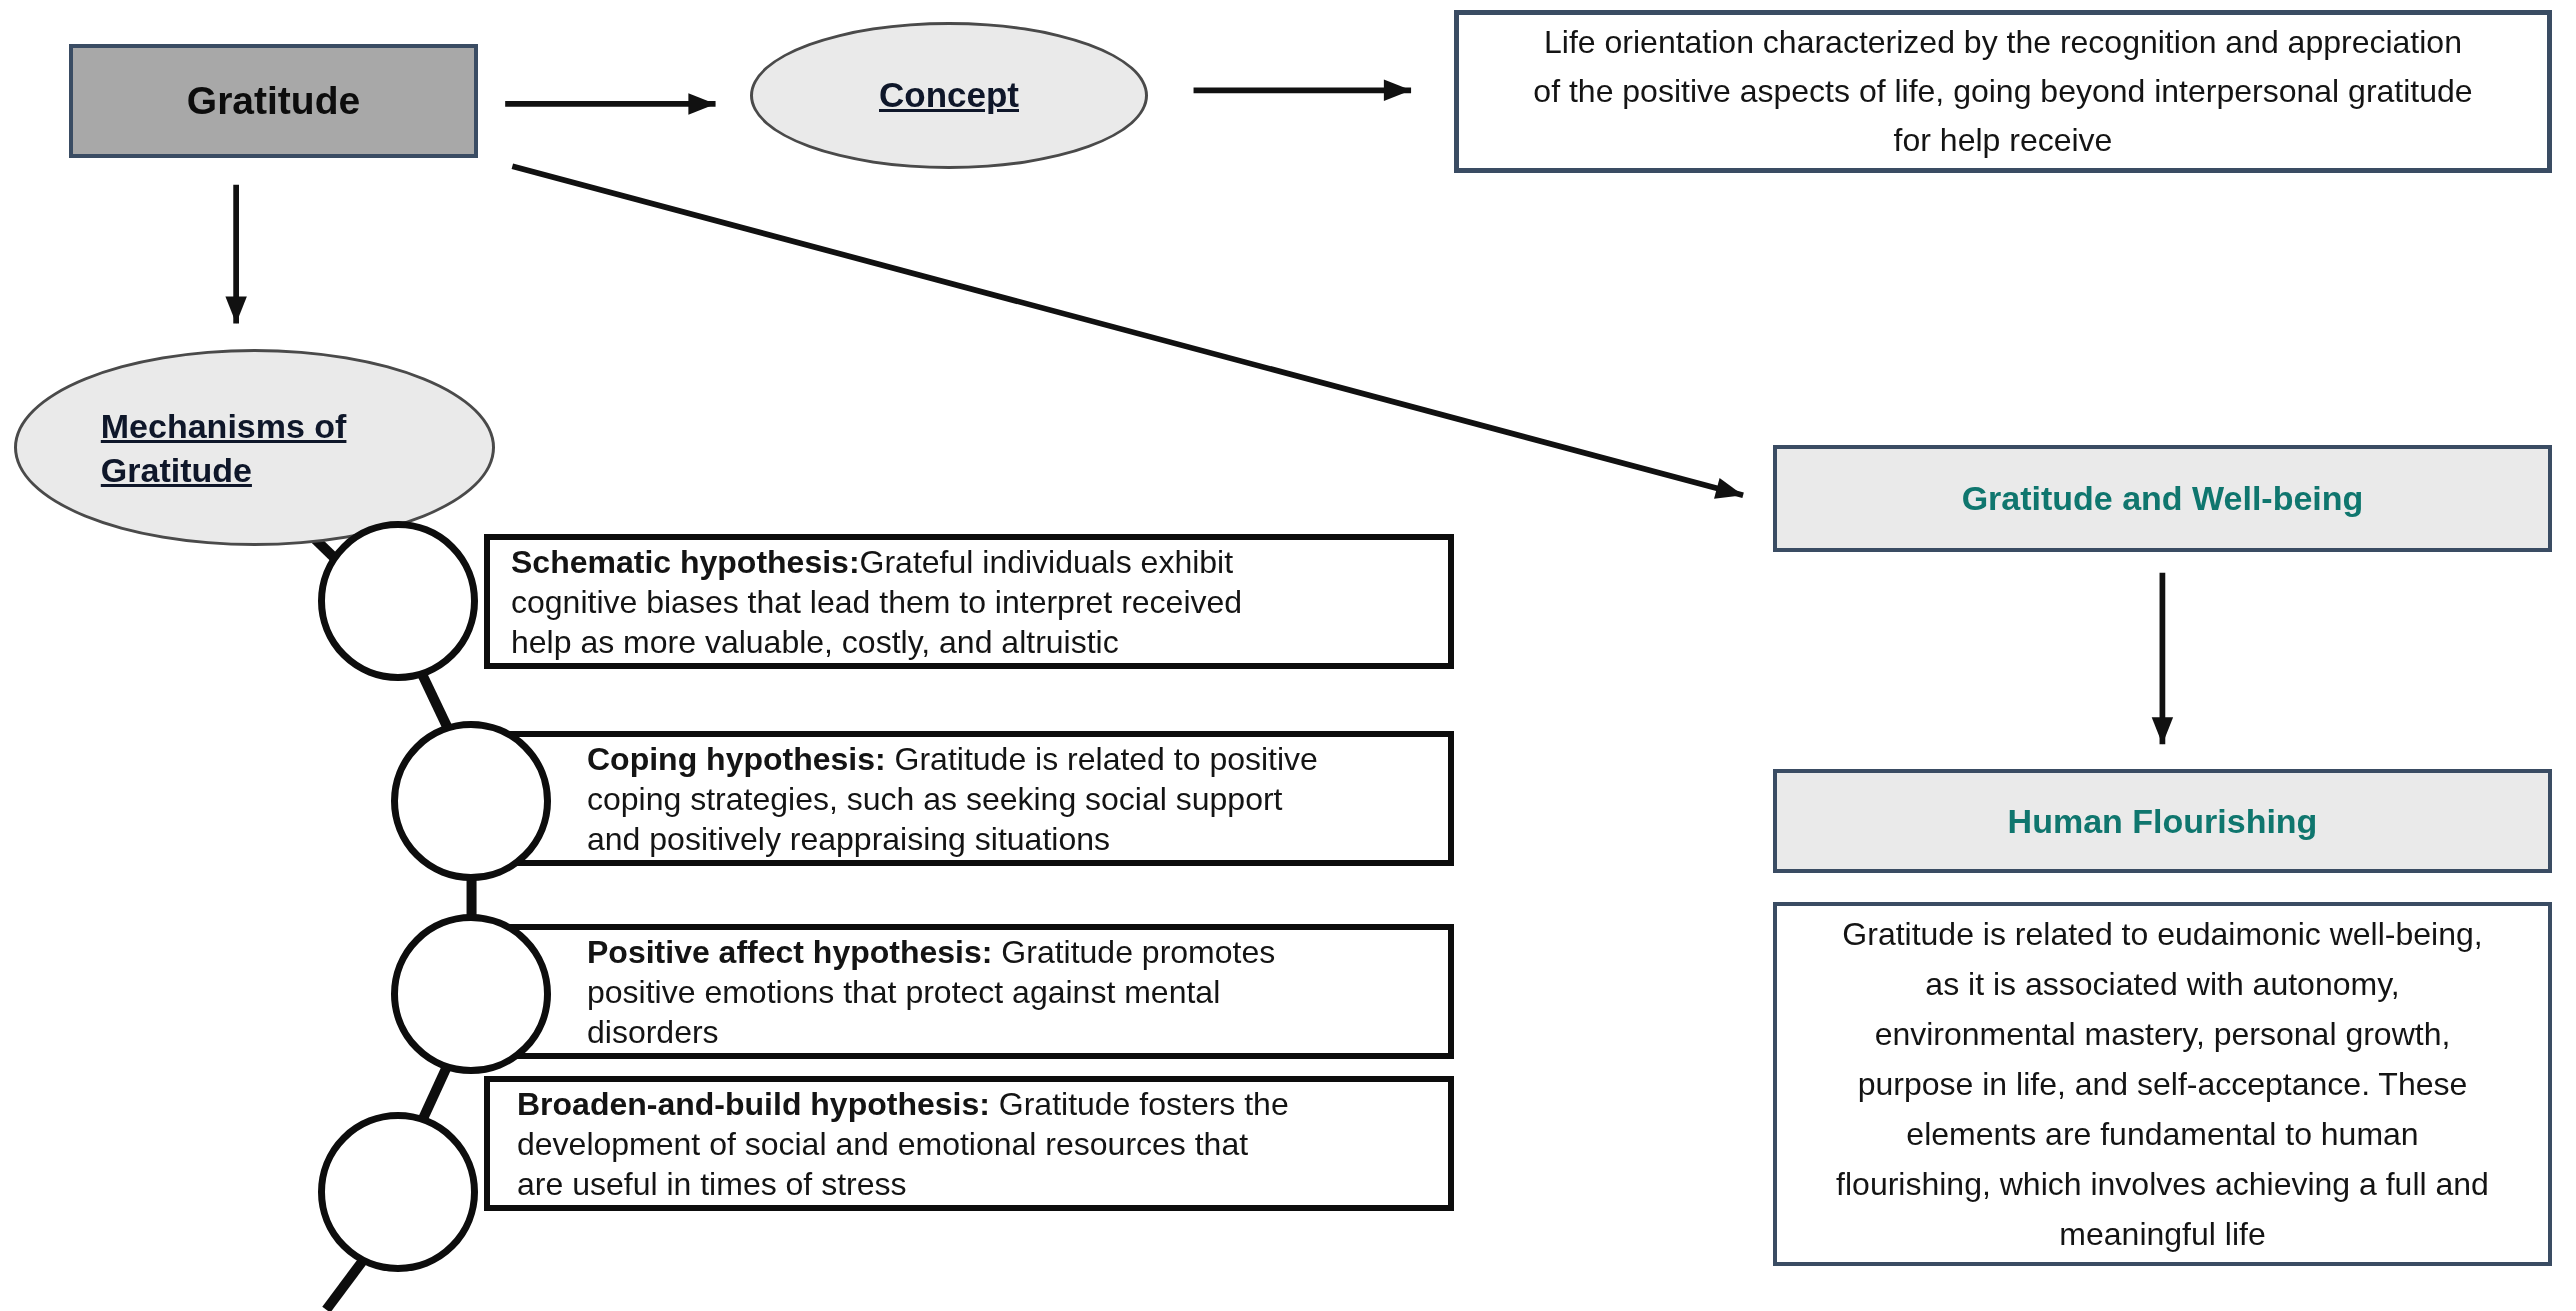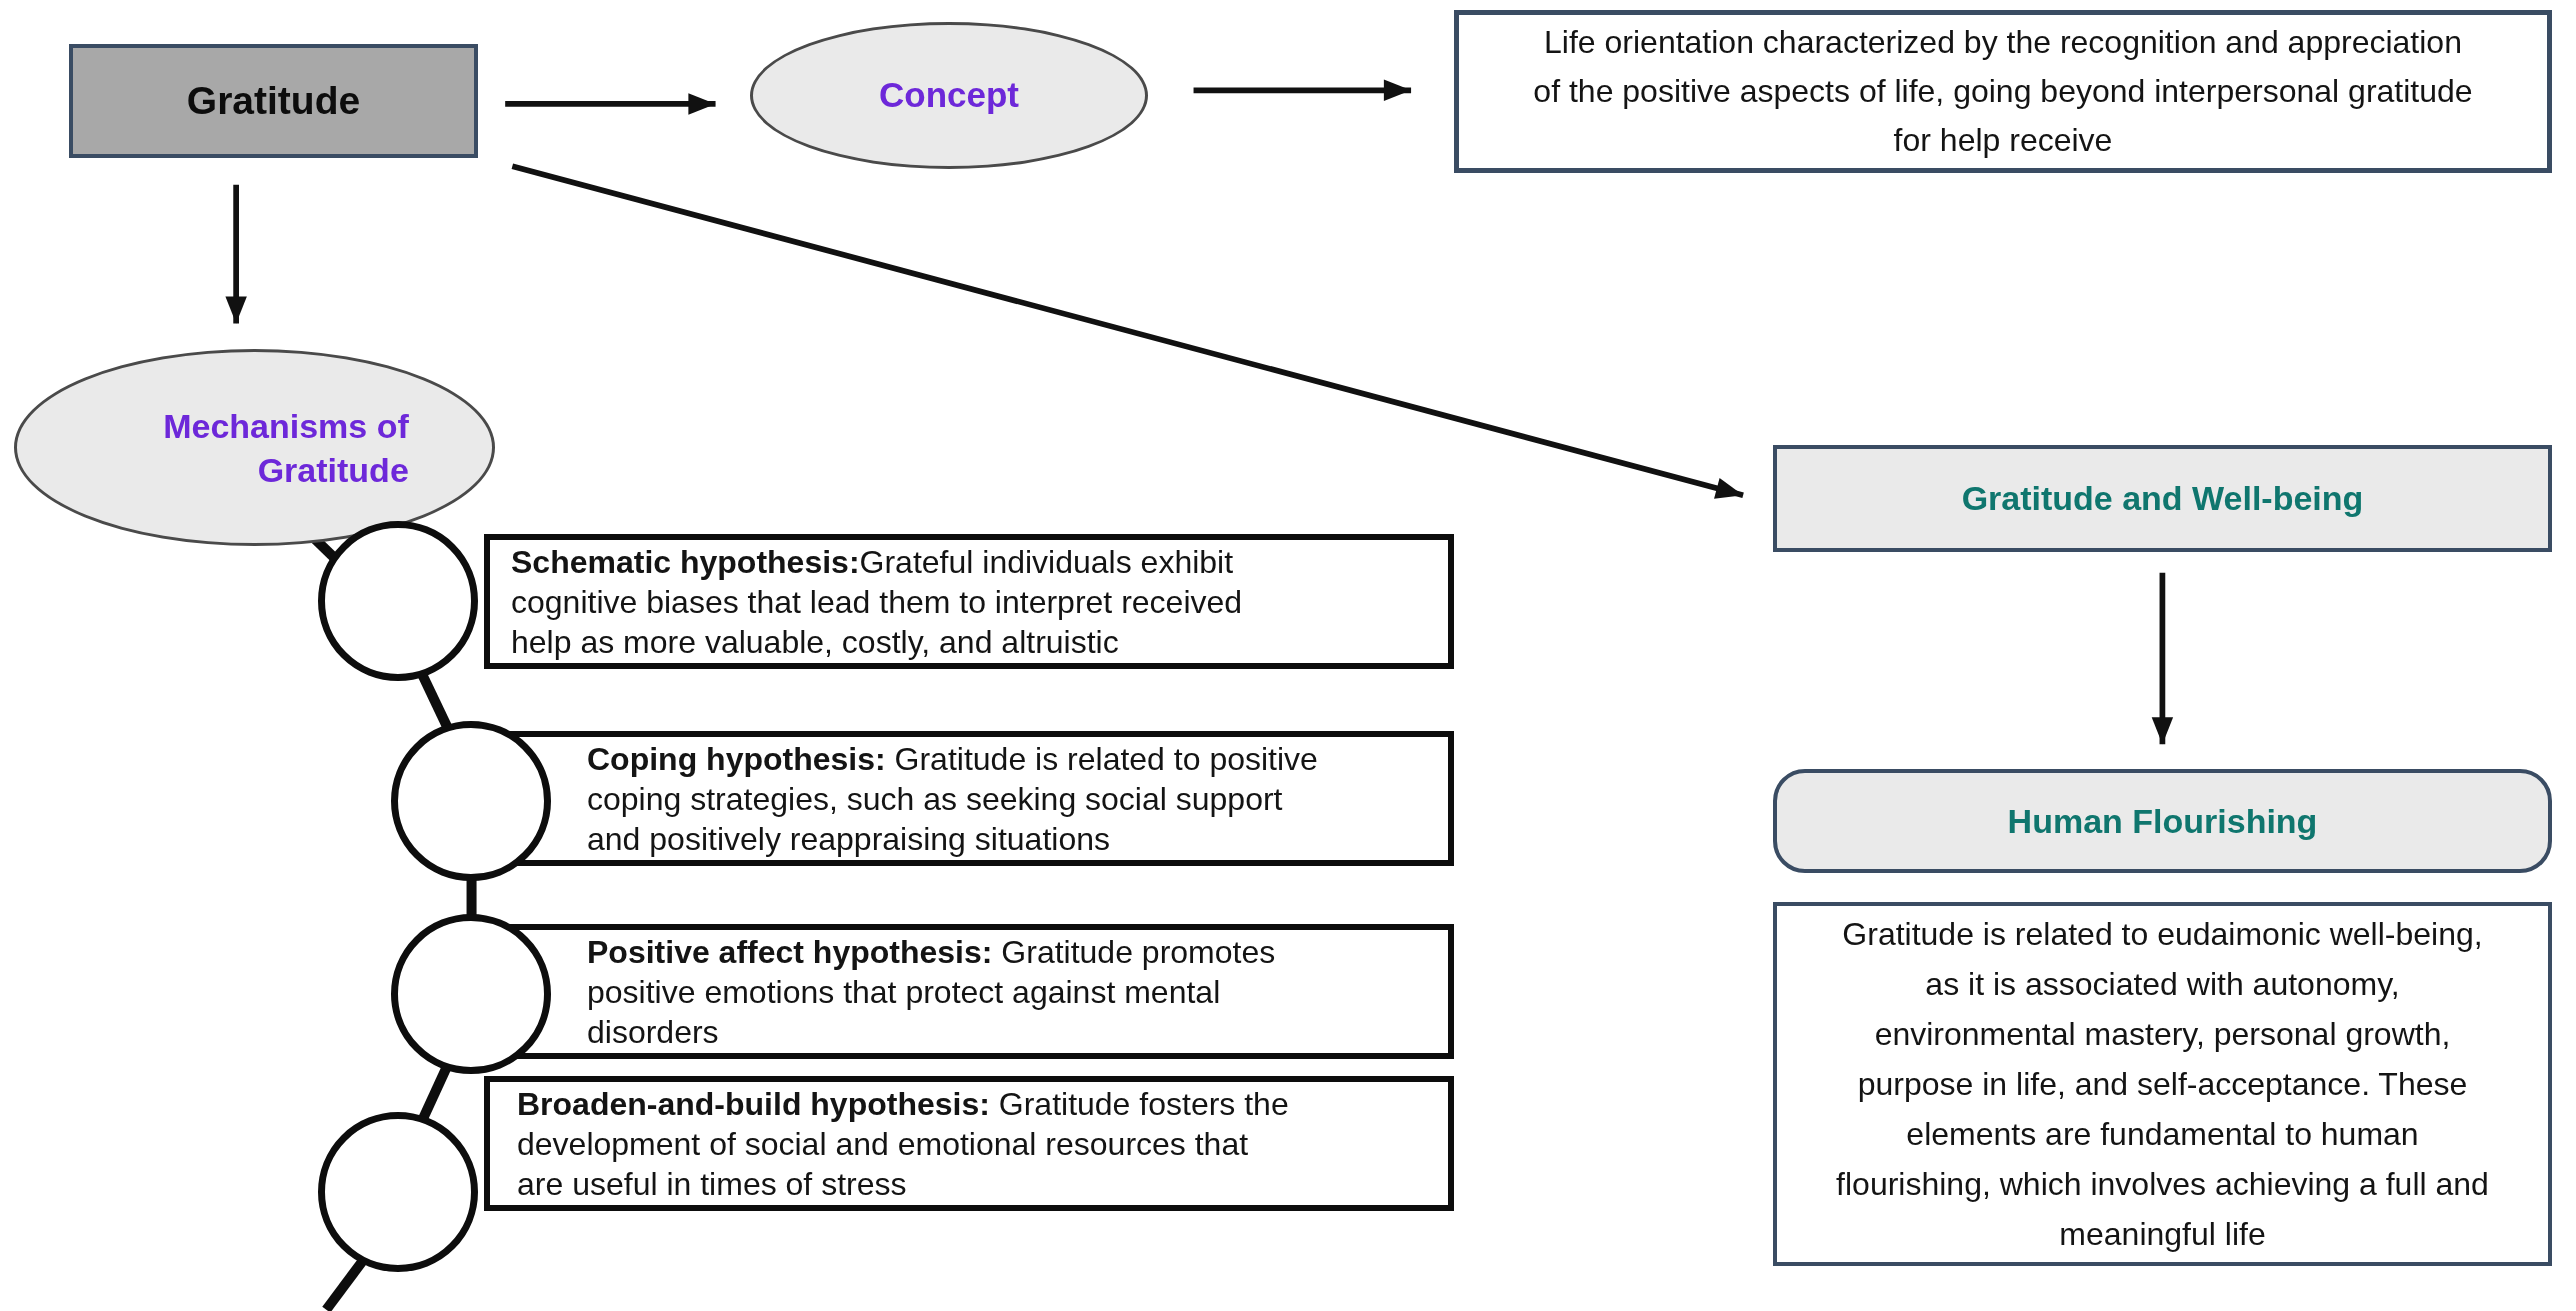--- a/index.html
+++ b/index.html
@@ -18,22 +18,22 @@
   #gratitude-box{
     left:69px;top:44px;width:409px;height:114px;
     background:var(--root-fill,#a8a8a8);
     border:4.3px solid var(--frame-border,#3a4c63);
     font-size:39px;font-weight:bold;color:#0d0d0d;z-index:1;
   }
   
   .ellipse{
     position:absolute;box-sizing:border-box;border-radius:50%;
     background:var(--node-fill,#eaeaea);border:3.6px solid #4a4a4a;
-    display:flex;align-items:center;justify-content:center;text-align:right;
-    font-weight:bold;color:#6d28d9;z-index:3;
+    display:flex;align-items:center;justify-content:center;text-align:left;
+    font-weight:bold;color:#0f172a;z-index:3;text-decoration:underline;
   }
   #concept-ellipse{left:750px;top:21.5px;width:398px;height:147px;font-size:35px;}
   #mech-ellipse{left:14.3px;top:349px;width:481px;height:197px;font-size:34px;line-height:44px;}
   #mech-ellipse .lbl{width:308px;}
   
   .defbox{
     position:absolute;box-sizing:border-box;background:#ffffff;
     border:5px solid var(--frame-border,#3a4c63);
     display:flex;flex-direction:column;align-items:center;justify-content:center;
     text-align:center;z-index:1;
@@ -41,21 +41,21 @@
   #def-top{left:1454px;top:10px;width:1098px;height:163px;font-size:32px;line-height:49px;padding:0 14.3px;}
   #def-bottom{left:1773px;top:902px;width:779px;height:364px;font-size:32px;line-height:50px;border-width:4.3px;}
   
   .rlabel{
     position:absolute;box-sizing:border-box;left:1773px;width:779px;
     background:var(--node-fill,#eaeaea);border:4.3px solid var(--frame-border,#3a4c63);
     display:flex;align-items:center;justify-content:center;
     font-size:34px;font-weight:bold;color:#0f766e;z-index:1;
   }
   #gw-box{top:445px;height:107px;}
-  #hf-box{top:769px;height:104px;border-radius:32px;}
+  #hf-box{top:769px;height:104px;}
   
   .hyp{
     position:absolute;box-sizing:border-box;left:484px;width:970px;height:135px;
     background:#fff;border:6.4px solid #0d0d0d;font-size:32px;line-height:40px;
     display:flex;flex-direction:column;justify-content:center;z-index:1;
     padding-right:14.3px;overflow:hidden;
   }
   #hyp-0{top:534px;padding-left:21px;}
   #hyp-1{top:731px;padding-left:97px;}
   #hyp-2{top:924px;padding-left:97px;}

